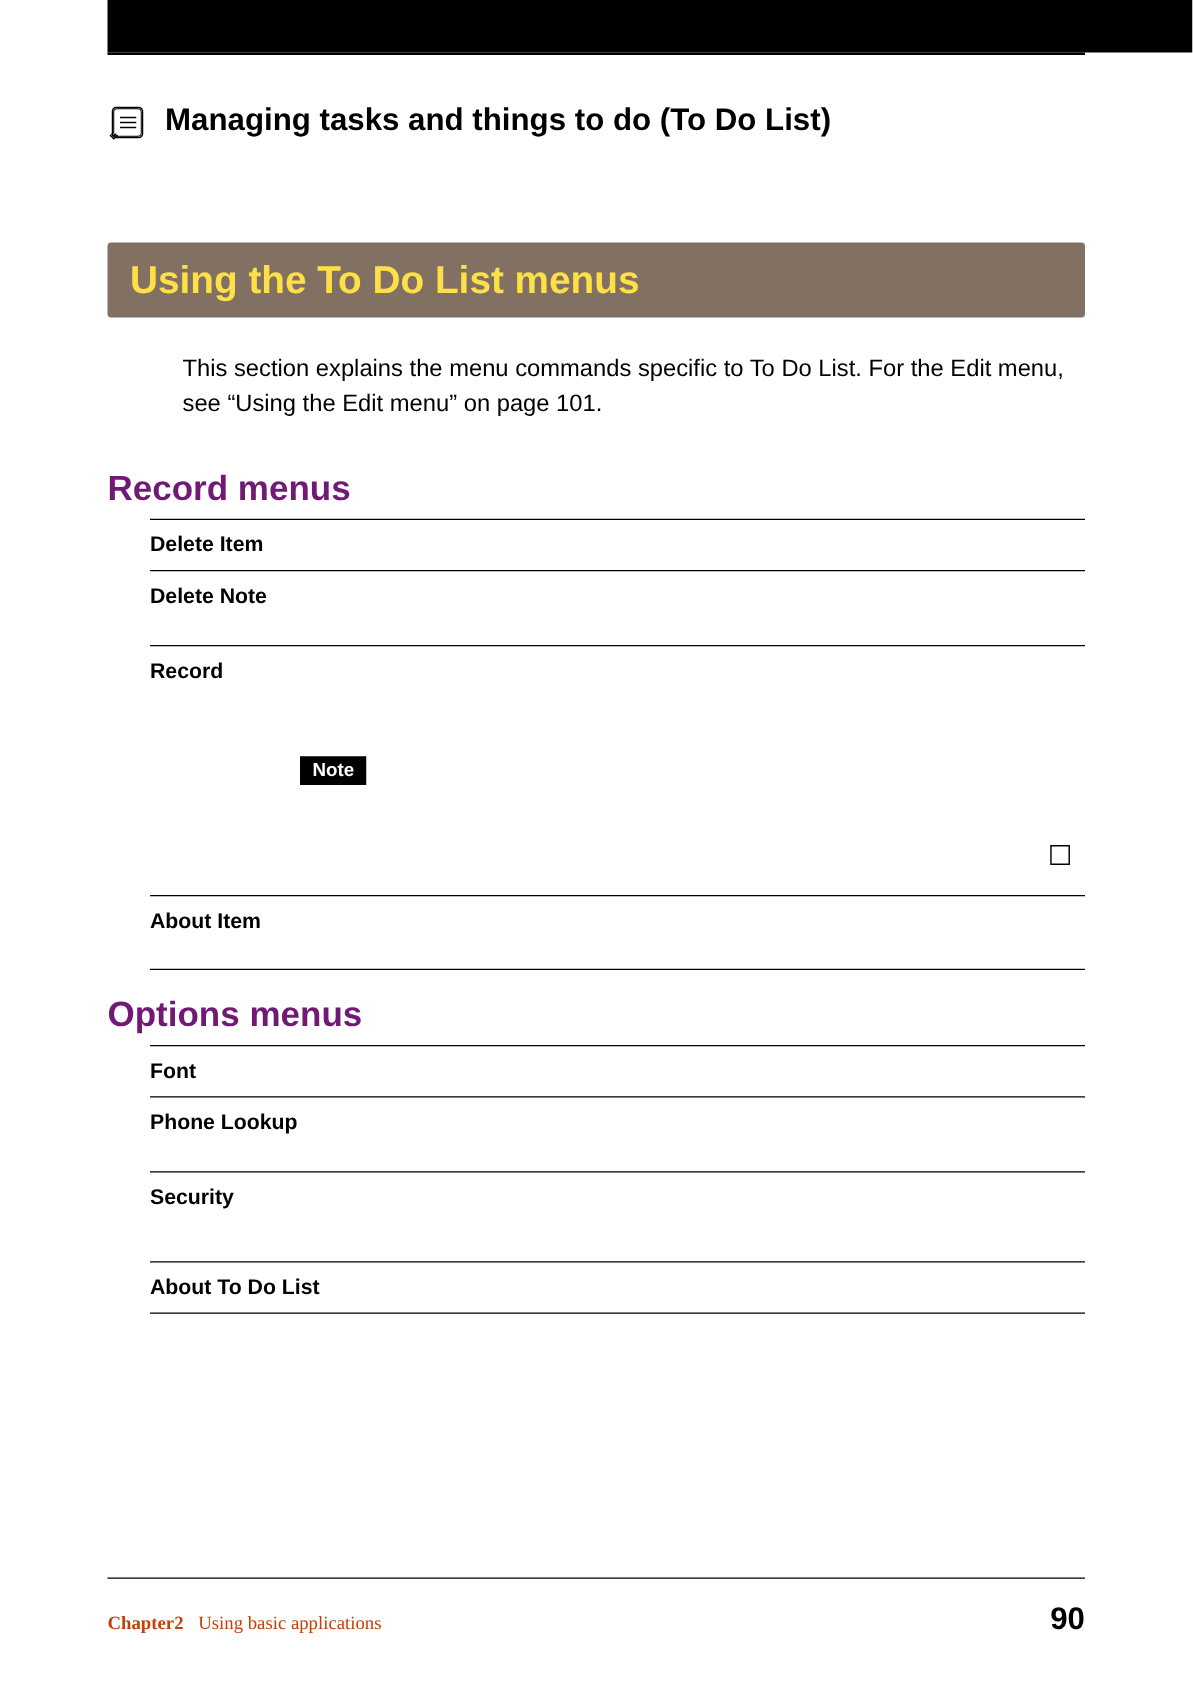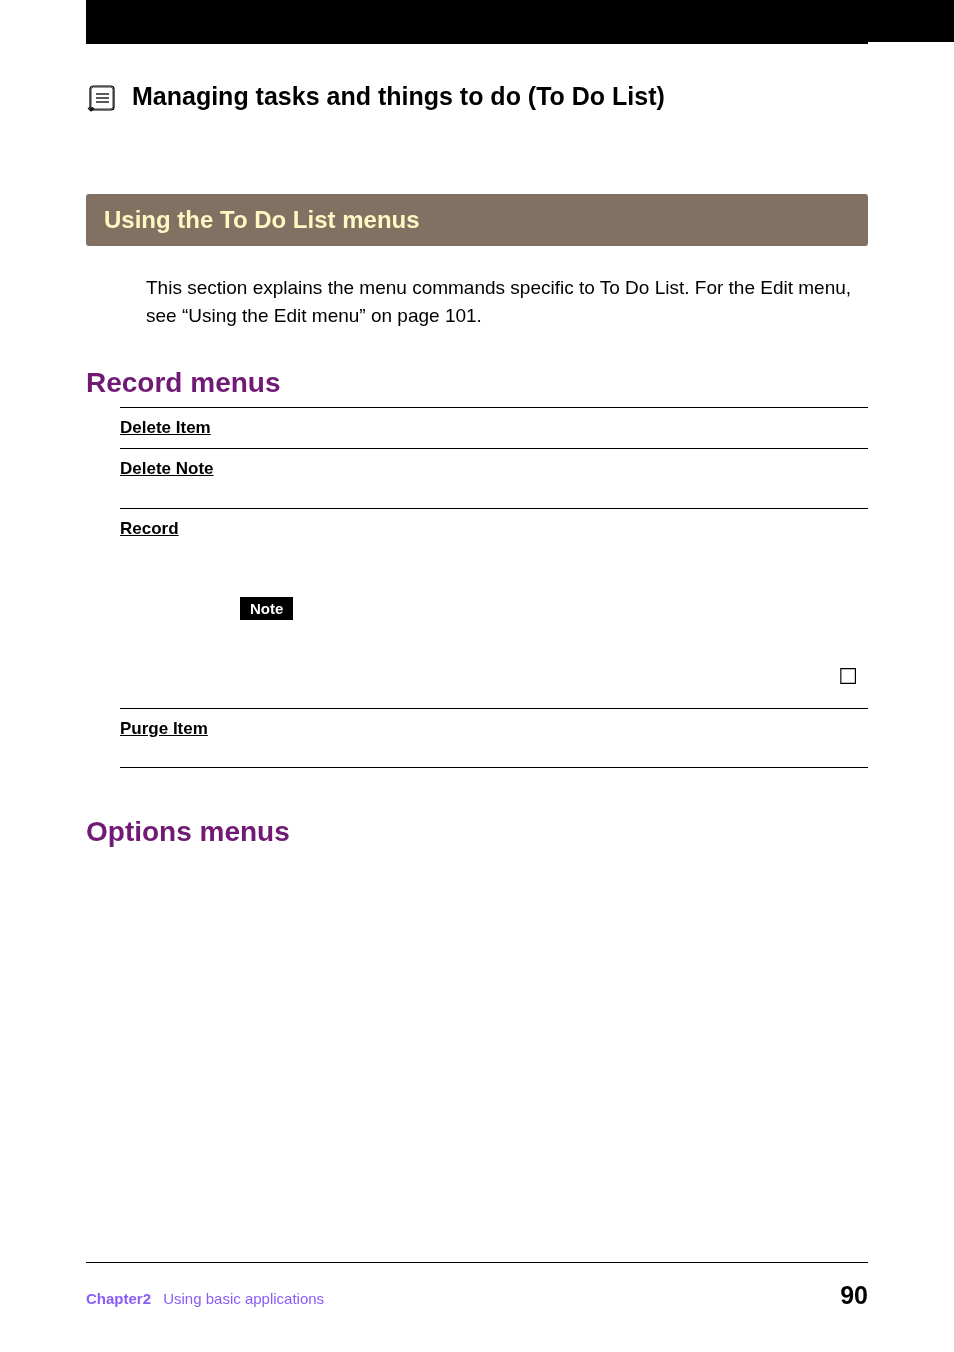--- a/index.html
+++ b/index.html
@@ -41,24 +41,24 @@
       height: 32px;
     }
     .page-title-text {
       font-family: Arial, Helvetica, sans-serif;
       font-weight: bold;
       font-size: 25px;
       color: #000000;
     }
     .section-heading {
       background: #827063;
-      color: #fef9c3;
-      font-family: Arial, Helvetica, sans-serif;
-      font-weight: bold;
-      font-size: 24px;
+      color: #fde047;
+      font-family: Arial, Helvetica, sans-serif;
+      font-weight: bold;
+      font-size: 31px;
       padding: 12px 18px;
       border-radius: 3px;
       margin-bottom: 28px;
     }
     .intro-text {
       font-family: Liberation Sans, sans-serif;
       font-size: 19px;
       color: #000000;
       line-height: 1.45;
       margin-left: 60px;
@@ -66,22 +66,21 @@
     }
     .sub-heading {
       font-family: Arial, Helvetica, sans-serif;
       font-weight: bold;
       font-size: 28px;
       color: #701a75;
       margin-bottom: 8px;
     }
     .menu-table {
       margin-left: 34px;
-      margin-bottom: 48px;
-      text-decoration: underline;
+      margin-bottom: 20px;
     }
     .menu-row {
       border-top: 1px solid #000000;
       padding: 10px 0;
     }
     .menu-row.tall {
       min-height: 60px;
     }
     .menu-row.taller {
       min-height: 72px;
@@ -122,23 +121,23 @@
       bottom: 42px;
       left: 86px;
       right: 86px;
       border-top: 1px solid #000000;
       padding-top: 18px;
       display: flex;
       justify-content: space-between;
       align-items: baseline;
     }
     .footer-left {
-      font-family: Liberation Sans, sans-serif;
+      font-family: Liberation Serif, serif;
       font-size: 15px;
-      color: #8b5cf6;
+      color: #c2410c;
     }
     .footer-chapter {
       font-weight: bold;
     }
     .footer-section {
       font-weight: normal;
       margin-left: 8px;
     }
     .footer-page {
       font-family: Arial, Helvetica, sans-serif;
@@ -181,25 +180,39 @@
     </div>
     <div class="menu-row tall">
       <span class="menu-label">Delete Note</span>
     </div>
     <div class="menu-row purge">
       <span class="menu-label">Record</span>
       <span class="note-tag">Note</span>
       <span class="checkbox-glyph">☐</span>
     </div>
     <div class="menu-row tall">
-      <span class="menu-label">Purge Item</span>
+      <span class="menu-label">About Item</span>
     </div>
   </div>
 
   <h3 class="sub-heading">Options menus</h3>
+  <div class="menu-table">
+    <div class="menu-row">
+      <span class="menu-label">Font</span>
+    </div>
+    <div class="menu-row tall">
+      <span class="menu-label">Phone Lookup</span>
+    </div>
+    <div class="menu-row taller">
+      <span class="menu-label">Security</span>
+    </div>
+    <div class="menu-row">
+      <span class="menu-label">About To Do List</span>
+    </div>
+  </div>
 
 </div>
 
 <div class="footer">
   <div class="footer-left">
     <span class="footer-chapter">Chapter2</span>
     <span class="footer-section">Using basic applications</span>
   </div>
   <div class="footer-page">90</div>
 </div>

